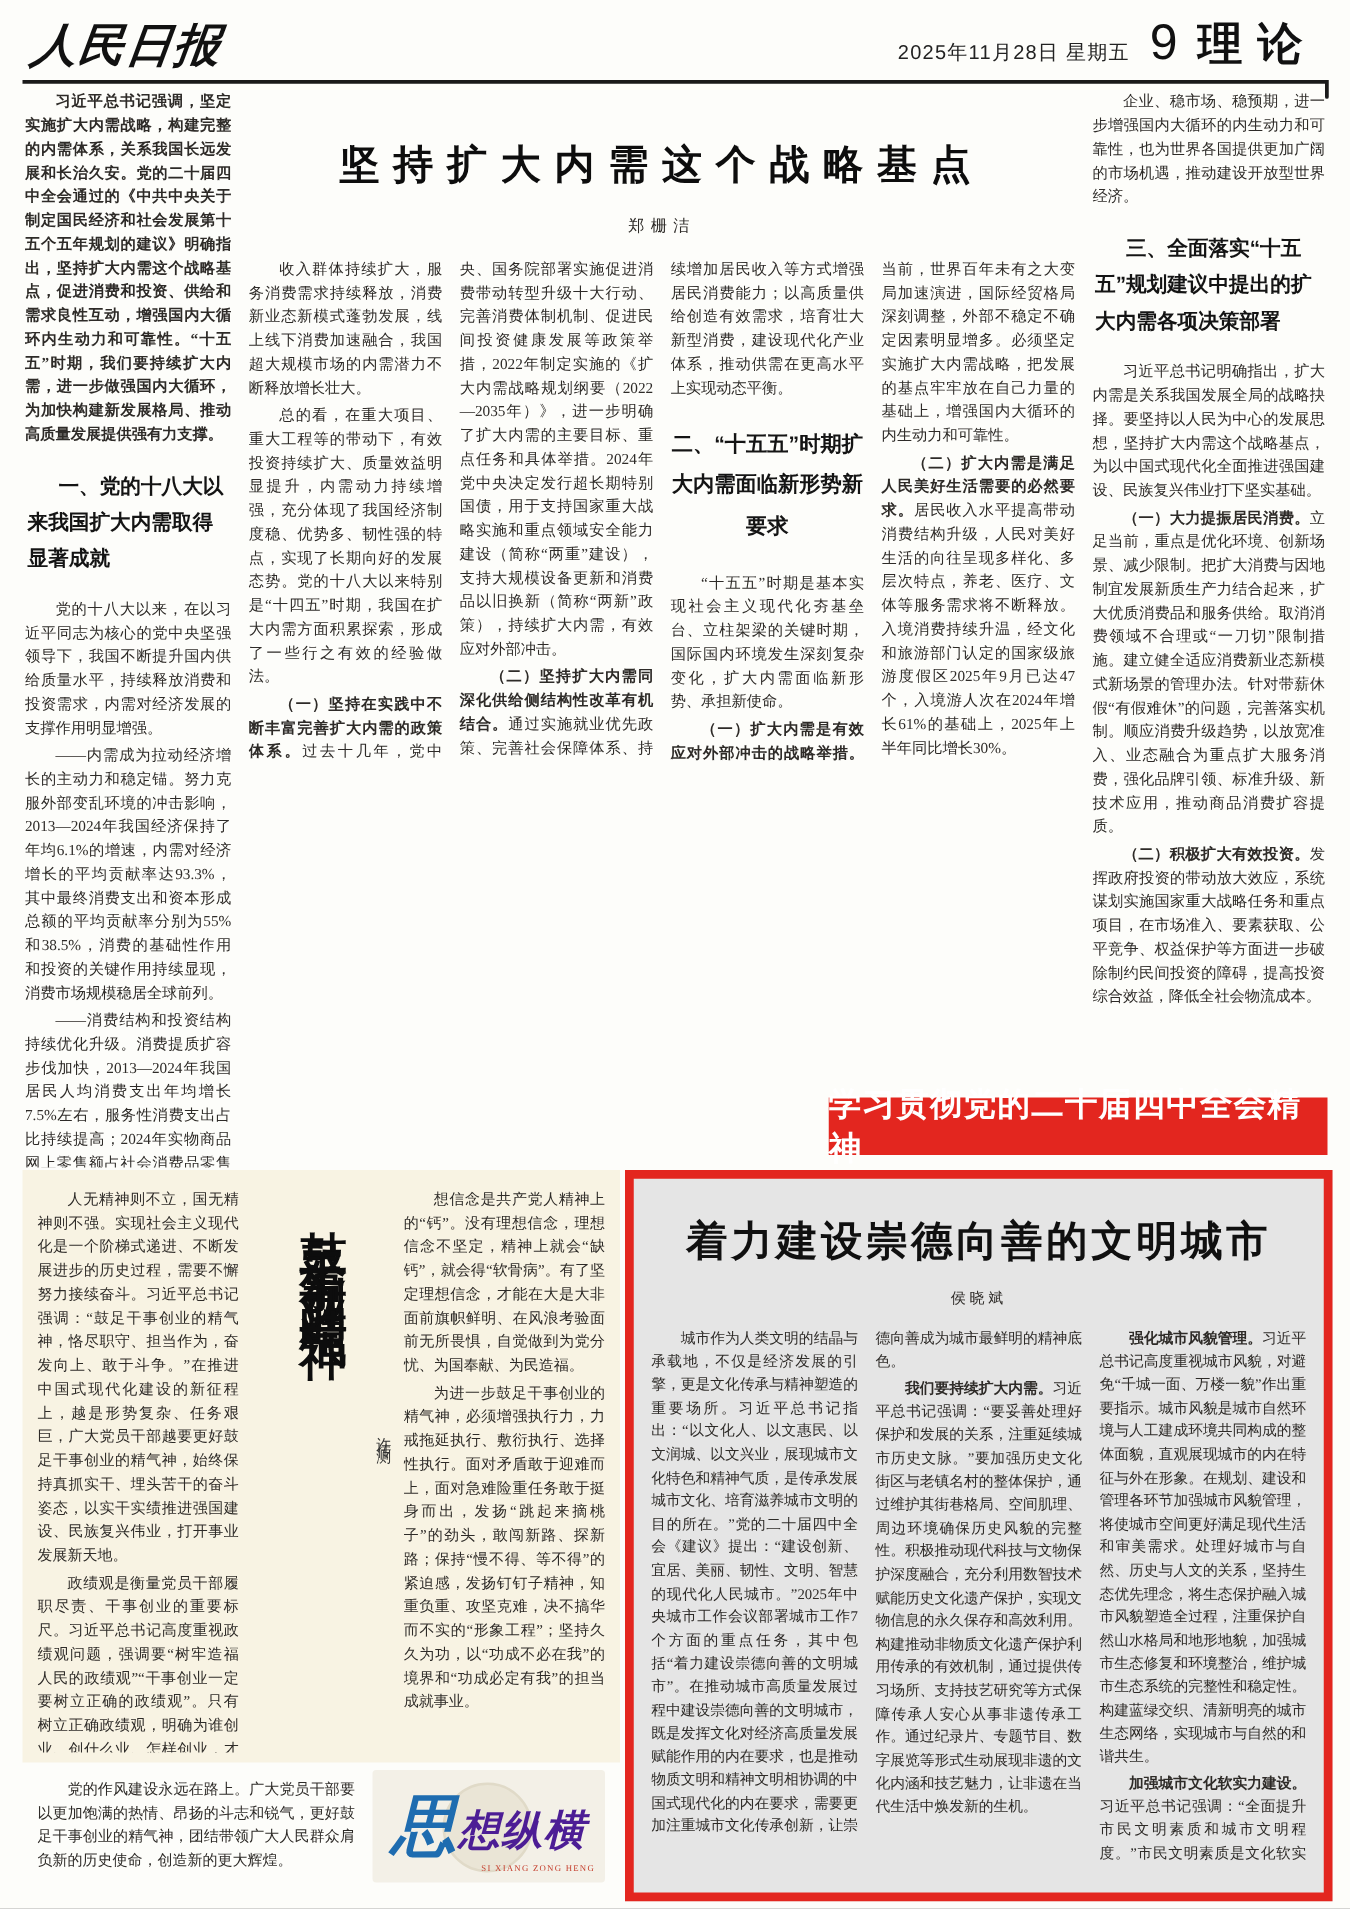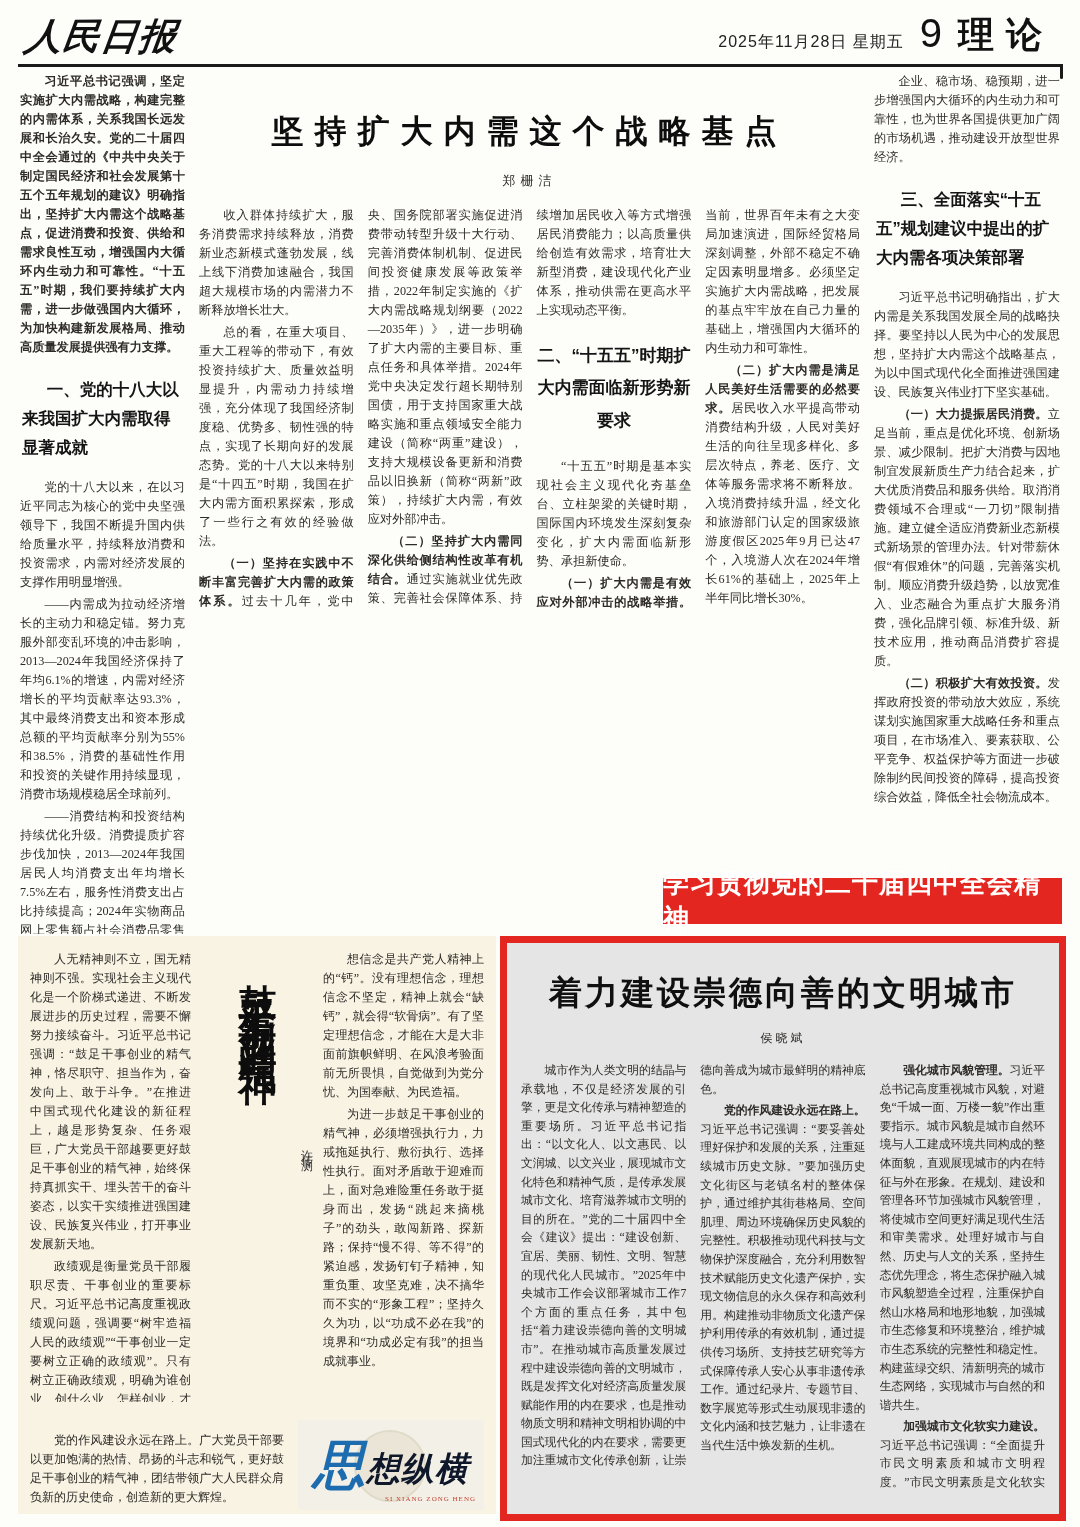--- a/index.html
+++ b/index.html
@@ -30,39 +30,39 @@
   .byline{text-align:center;font-size:13px;margin:18px 0 16px;letter-spacing:5px;}
   .flow{height:652px;overflow:hidden;column-count:4;column-gap:14px;}
   .sec-head-2{font-family:"Liberation Sans",sans-serif;font-weight:bold;font-size:17px;line-height:1.9;
         text-align:center;margin:20px 0;color:#141414;break-inside:avoid;}
   .item b{font-weight:bold;}
   
   .banner{position:absolute;left:663px;top:878px;width:399px;height:46px;background:#e3261f;color:#fff;
         font-family:"Liberation Sans",sans-serif;font-weight:bold;font-size:26px;letter-spacing:1px;
         display:flex;align-items:center;justify-content:center;z-index:6;}
   
-  .sidebar{position:absolute;left:18px;top:936px;width:478px;height:578px;background:#f8f3e3;
+  .sidebar{position:absolute;left:18px;top:936px;width:478px;height:474px;background:#f8f3e3;
         box-sizing:border-box;padding:14px 12px 12px;z-index:2;}
   .sidebar p{margin:0 0 3px;font-size:12px;line-height:19px;text-align:justify;text-indent:2em;}
   .sb-cols{display:flex;gap:10px;height:452px;overflow:hidden;}
   .sb-col{flex:1;overflow:hidden;}
   .sb-mid{width:112px;position:relative;display:flex;justify-content:center;}
   .v-title{writing-mode:vertical-rl;text-orientation:upright;font-family:"Liberation Sans",sans-serif;
         font-weight:bold;font-size:38px;letter-spacing:9px;margin:4px auto 0;color:#0d0d0d;}
   .v-author{writing-mode:vertical-rl;text-orientation:upright;position:absolute;right:-2px;top:42%;
         font-size:12px;letter-spacing:5px;color:#333;}
-  .sb-bottom{margin-top:10px;display:flex;gap:14px;align-items:flex-end;height:98px;overflow:hidden;}
+  .sb-bottom{margin-top:10px;display:flex;gap:14px;align-items:center;height:98px;overflow:hidden;}
   .sb-bottom p{flex:1;}
   .sb-logo{width:186px;height:90px;background:#f3f0e7;border-radius:3px;position:relative;flex:none;
         display:flex;align-items:center;justify-content:center;gap:2px;overflow:hidden;}
   .sb-logo::before{content:"";position:absolute;left:56px;top:10px;width:68px;height:68px;border-radius:50%;
         background:#eae5d6;border:2px solid #e0dac8;}
   .logo-blue{position:relative;font-size:52px;font-weight:bold;font-style:italic;color:#1e6cb0;
         font-family:"DejaVu Serif",serif;line-height:1;}
-  .logo-red{position:relative;font-size:33px;font-weight:bold;font-style:italic;color:#0f172a;
+  .logo-red{position:relative;font-size:33px;font-weight:bold;font-style:italic;color:#4c1d95;
         letter-spacing:1px;line-height:1;padding-top:8px;}
   .logo-sub{position:absolute;right:8px;bottom:7px;font-size:7px;color:#c5402f;letter-spacing:1px;}
   
   .featured{position:absolute;left:500px;top:936px;width:566px;height:585px;border:7px solid #e3261f;
         box-sizing:border-box;background:#e5e5e5;padding:4px 14px 8px;z-index:2;}
   .f-headline{text-align:center;font-size:33px;font-weight:bold;letter-spacing:3px;margin:24px 0 0;
         color:#101010;font-family:"Liberation Serif",serif;white-space:nowrap;}
   .f-byline{text-align:center;font-size:12px;margin:14px 0 14px;letter-spacing:3px;}
   .f-flow{column-count:3;column-gap:14px;height:432px;overflow:hidden;}
   .f-flow p{margin:0 0 3px;font-size:11.8px;line-height:18.6px;text-align:justify;text-indent:2em;}
@@ -141,20 +141,20 @@
         <span class="logo-sub">SI XIANG ZONG HENG</span>
       </div>
     </div>
   </section>
 
   <section class="featured">
     <h2 class="f-headline">着力建设崇德向善的文明城市</h2>
     <div class="f-byline">侯晓斌</div>
     <div class="f-flow">
       <p>城市作为人类文明的结晶与承载地，不仅是经济发展的引擎，更是文化传承与精神塑造的重要场所。习近平总书记指出：“以文化人、以文惠民、以文润城、以文兴业，展现城市文化特色和精神气质，是传承发展城市文化、培育滋养城市文明的目的所在。”党的二十届四中全会《建议》提出：“建设创新、宜居、美丽、韧性、文明、智慧的现代化人民城市。”2025年中央城市工作会议部署城市工作7个方面的重点任务，其中包括“着力建设崇德向善的文明城市”。在推动城市高质量发展过程中建设崇德向善的文明城市，既是发挥文化对经济高质量发展赋能作用的内在要求，也是推动物质文明和精神文明相协调的中国式现代化的内在要求，需要更加注重城市文化传承创新，让崇德向善成为城市最鲜明的精神底色。</p>
-      <p class="item"><b>党的作风建设永远在路上。</b><span>习近平总书记强调：“要妥善处理好保护和发展的关系，注重延续城市历史文脉。”要加强历史文化街区与老镇名村的整体保护，通过维护其街巷格局、空间肌理、周边环境确保历史风貌的完整性。积极推动现代科技与文物保护深度融合，充分利用数智技术赋能历史文化遗产保护，实现文物信息的永久保存和高效利用。构建推动非物质文化遗产保护利用传承的有效机制，通过提供传习场所、支持技艺研究等方式保障传承人安心从事非遗传承工作。通过纪录片、专题节目、数字展览等形式生动展现非遗的文化内涵和技艺魅力，让非遗在当代生活中焕发新的生机。</span></p>
+      <p class="item"><b>我们要持续扩大内需。</b><span>习近平总书记强调：“要妥善处理好保护和发展的关系，注重延续城市历史文脉。”要加强历史文化街区与老镇名村的整体保护，通过维护其街巷格局、空间肌理、周边环境确保历史风貌的完整性。积极推动现代科技与文物保护深度融合，充分利用数智技术赋能历史文化遗产保护，实现文物信息的永久保存和高效利用。构建推动非物质文化遗产保护利用传承的有效机制，通过提供传习场所、支持技艺研究等方式保障传承人安心从事非遗传承工作。通过纪录片、专题节目、数字展览等形式生动展现非遗的文化内涵和技艺魅力，让非遗在当代生活中焕发新的生机。</span></p>
       <p class="item"><b>强化城市风貌管理。</b><span>习近平总书记高度重视城市风貌，对避免“千城一面、万楼一貌”作出重要指示。城市风貌是城市自然环境与人工建成环境共同构成的整体面貌，直观展现城市的内在特征与外在形象。在规划、建设和管理各环节加强城市风貌管理，将使城市空间更好满足现代生活和审美需求。处理好城市与自然、历史与人文的关系，坚持生态优先理念，将生态保护融入城市风貌塑造全过程，注重保护自然山水格局和地形地貌，加强城市生态修复和环境整治，维护城市生态系统的完整性和稳定性。构建蓝绿交织、清新明亮的城市生态网络，实现城市与自然的和谐共生。</span></p>
       <p class="item"><b>加强城市文化软实力建设。</b><span>习近平总书记强调：“全面提升市民文明素质和城市文明程度。”市民文明素质是文化软实力的直接体现，是城市文明程度的重要标尺。加强城市文化软实力建设、丰富城市精神文化生活，进一步提升市民文明素质，是建设崇德向善的文明城市的内在要求，也是城市高质量发展的重要支撑。要完善公共文化设施网络，综合考量区域人口分布密度、地域文化特色、群众实际文化需求等要素，优化公共文化设施布局，合理配置文化资源，激发市民的归属感和自豪感，增强城市的凝聚力和影响力，让广大市民在参与城市发展建设的过程中，把城市精神内化于心、外化于行。</span></p>
 
     </div>
   </section>
 
 </div>
 
 </body></html>

